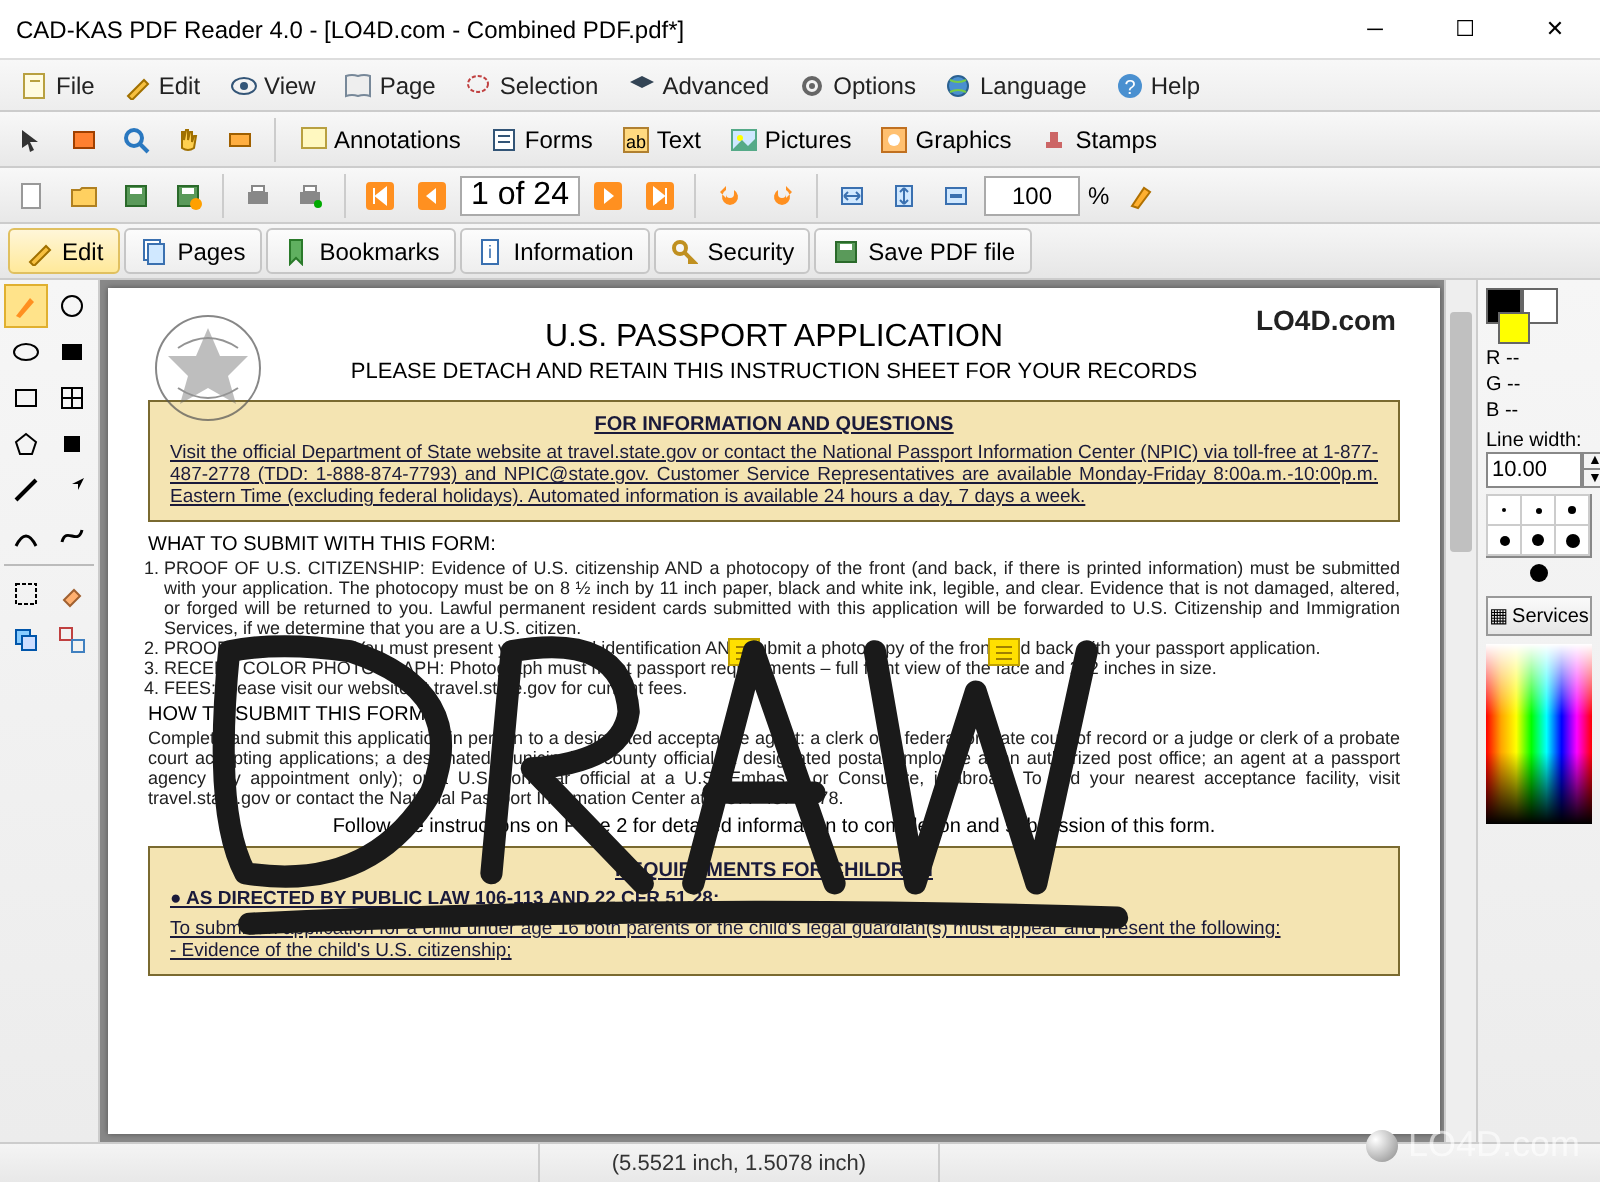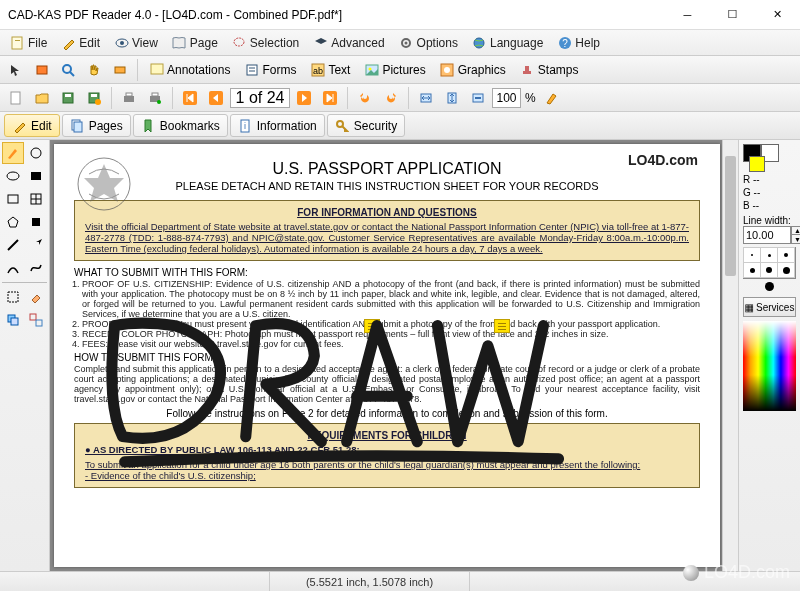--- a/index.html
+++ b/index.html
@@ -14,21 +14,21 @@
 .menubar { height: 26px; background: linear-gradient(#f8f8f8,#ededed); display: flex; align-items: center; padding: 0 4px; gap: 2px; border-bottom: 1px solid #ccc; }
 .menuitem { display: flex; align-items: center; gap: 3px; padding: 2px 6px; font-size: 12px; color: #222; }
 .menuicon { width: 15px; height: 15px; display: inline-flex; align-items: center; justify-content: center; }
 
 
 .toolbar { height: 28px; background: linear-gradient(#f8f8f8,#e8e8e8); display: flex; align-items: center; padding: 0 4px; gap: 2px; border-bottom: 1px solid #ccc; }
 .tbtn { width: 24px; height: 24px; display: flex; align-items: center; justify-content: center; border: 1px solid transparent; border-radius: 2px; }
 .tbgrp { padding: 2px 6px; display: flex; align-items: center; gap: 3px; font-size: 12px; }
 .tsep { width: 1px; height: 22px; background: #ccc; margin: 0 3px; }
 .pginput { width: 60px; height: 20px; font-size: 16px; text-align: center; border: 1px solid #aaa; background:#fff; }
-.zoominput { width: 29px; height: 20px; font-size: 12px; text-align: center; border: 1px solid #aaa; background:#fff;}
+.zoominput { width: 48px; height: 20px; font-size: 12px; text-align: center; border: 1px solid #aaa; background:#fff;}
 
 
 .tabbar { height: 28px; background: linear-gradient(#f6f6f6,#e6e6e6); display: flex; align-items: center; padding: 0 4px; gap: 2px; border-bottom: 1px solid #ccc; }
 .tab { padding: 3px 7px; display: flex; align-items: center; gap: 4px; font-size: 12px; border: 1px solid #c6c6c6; background: linear-gradient(#fcfcfc,#eee); border-radius: 3px; }
 .tab.active { background: linear-gradient(#fff6d8,#ffe99a); border-color: #e0c060; }
 
 
 .main { display: flex; height: calc(591px - 30px - 26px - 28px - 28px - 28px - 20px); }
 
 
@@ -393,20 +393,29 @@
       <span>Information</span>
     </div>
   <div class="tab">
       <span class="menuicon">
         <svg width="14" height="14">
           <circle cx="5" cy="5" r="3" fill="none" stroke="#c09020" stroke-width="2"></circle>
           <path d="M7 7 L12 12 L10 12 L10 10" stroke="#c09020" stroke-width="2" fill="none"></path>
         </svg>
       </span>
       <span>Security</span>
+    </div>
+  <div class="tab">
+      <span class="menuicon">
+        <svg width="14" height="14">
+          <rect x="2" y="2" width="10" height="10" fill="#5a9a5a" stroke="#2a6a2a"></rect>
+          <rect x="4" y="3" width="6" height="3" fill="#fff"></rect>
+        </svg>
+      </span>
+      <span>Save PDF file</span>
     </div>
 </div>
 
 <div class="main">
 
   <div class="leftpane">
     <div class="ltool active">
         <svg width="14" height="14">
           <path d="M2 12 L9 3 L11 5 L4 13 Z" fill="#ff9020"></path>
         </svg>

